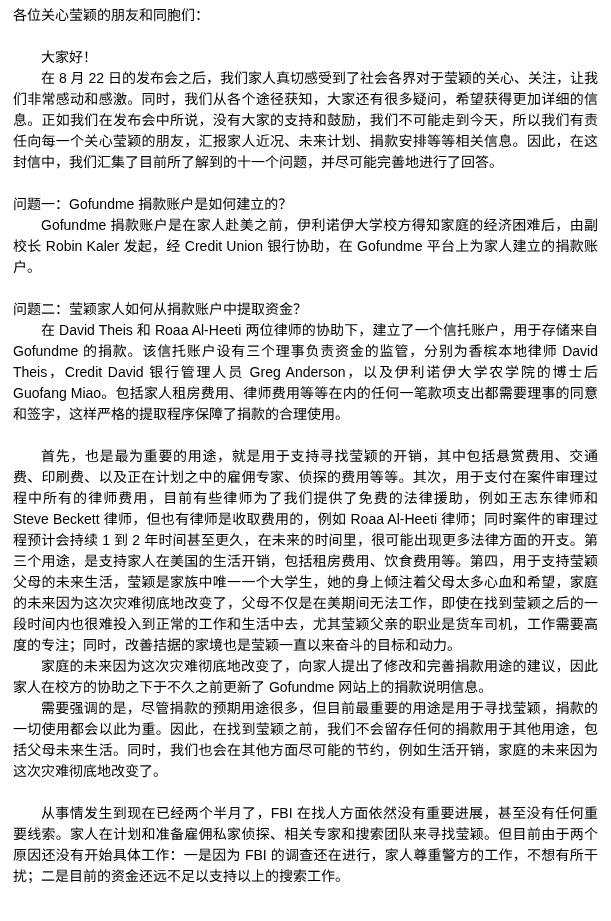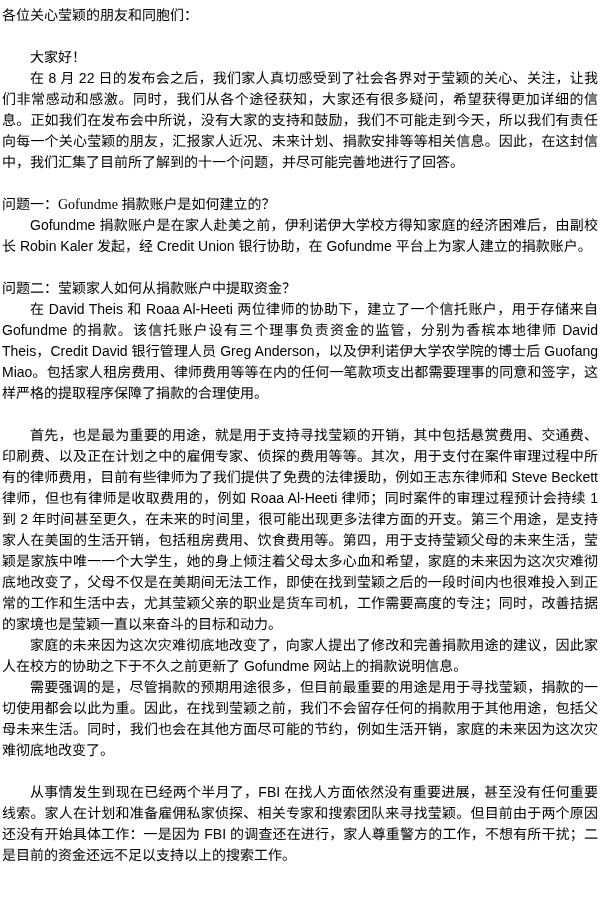--- a/index.html
+++ b/index.html
@@ -4,21 +4,21 @@
 <style>
   html, body {
     margin: 0;
     padding: 0;
     background: #ffffff;
   }
   .page {
     width: 611px;
     height: 921px;
     box-sizing: border-box;
-    padding: 5px 13px 0 2px;
+    padding: 5px 13px 0 13px;
     overflow: hidden;
     background: #ffffff;
     color: #000000;
     font-family: "Liberation Sans", "DejaVu Sans", sans-serif;
     font-size: 14px;
     line-height: 21px;
     text-align: justify;
   }
   .page p {
     margin: 0;
@@ -27,21 +27,20 @@
     text-indent: 2em;
   }
   p.salutation {
     margin-bottom: 21px; 
   }
   .qa-section {
     margin-top: 21px; 
   }
   p.question-heading {
     text-indent: 0;
-    font-family: Liberation Serif, serif;
   }
 </style>
 </head>
 <body>
 
 <div class="page">
   <p class="salutation">各位关心莹颖的朋友和同胞们：</p>
 
   <p class="indent">大家好！</p>
 

